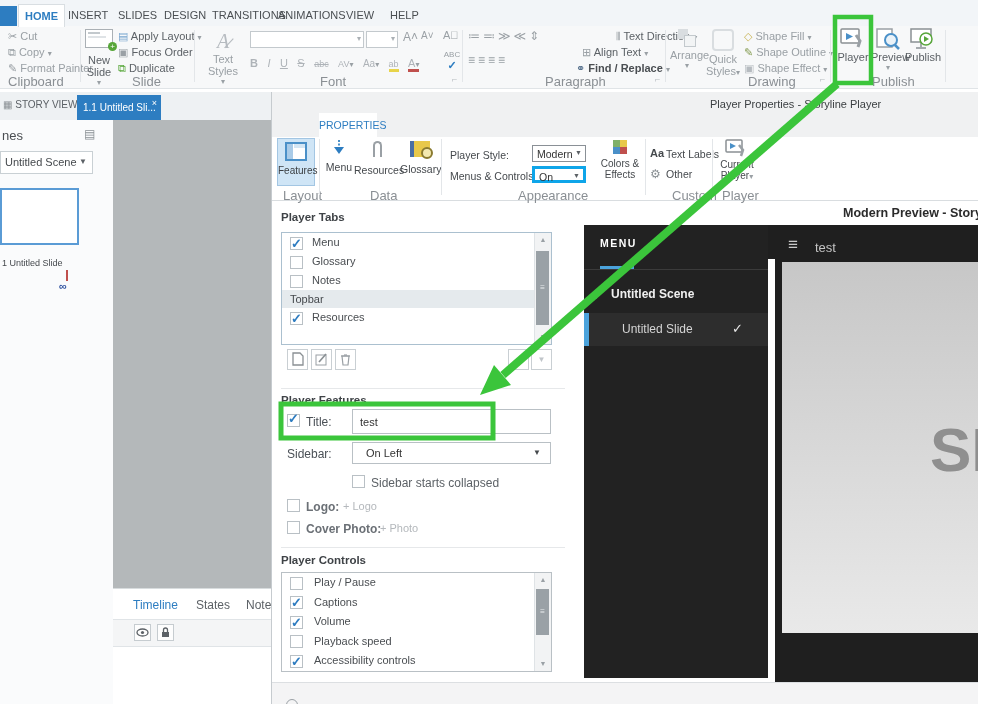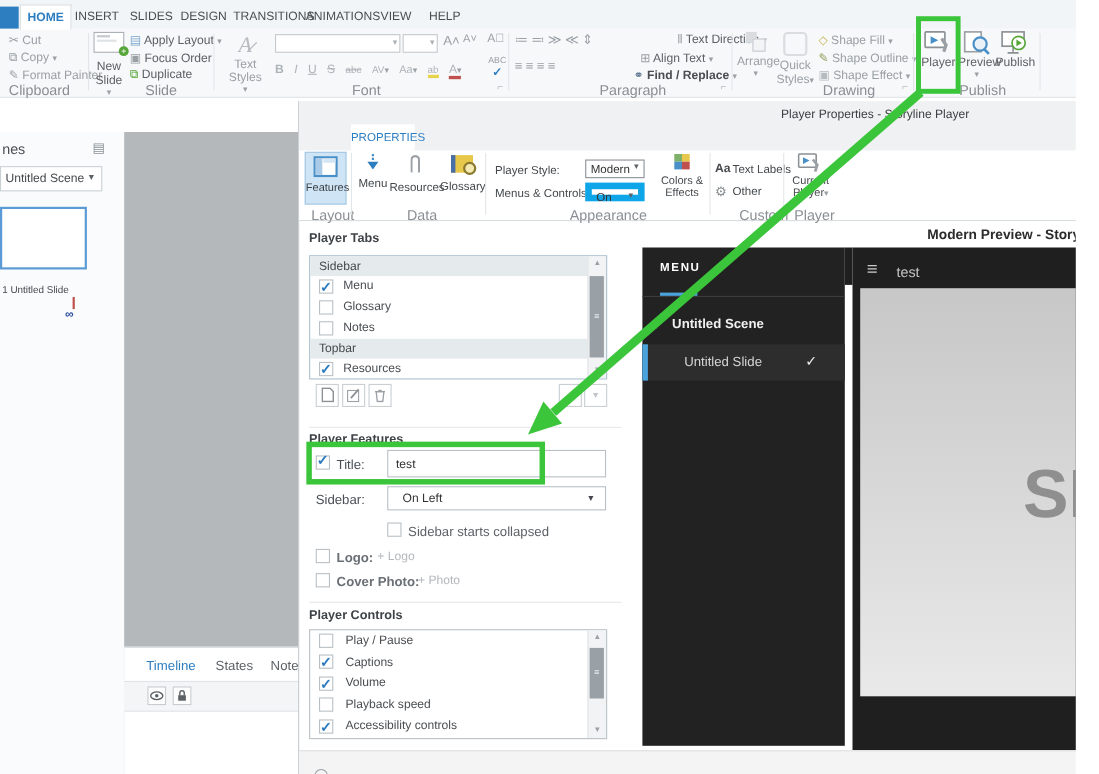--- a/index.html
+++ b/index.html
@@ -192,20 +192,27 @@
           <circle cx="17" cy="12" r="6" fill="#fff" stroke="#57a639" stroke-width="1.5"></circle>
           <polygon points="15,9 20,12 15,15" fill="#57a639"></polygon>
         </svg>
       </span>
       <div>Publish</div>
     </div>
     <span class="grouplabel" style="left:872px;top:74px;">Publish</span>
     <div class="gsep" style="left:945px;"></div>
   </div>
 
+  <div id="wstabs" class="abs">
+    <span class="wstab" style="left:3px;top:7px;color:#5c6166;"><span style="color:#8a9094;">▦</span> <span>STORY VIEW</span></span>
+    <span class="wstab" style="left:77px;top:3px;width:84px;height:25px;background:#2d7dc1;color:#fff;line-height:25px;padding-left:6px;box-sizing:border-box;">
+      <span>1.1 Untitled Sli...</span>
+      <span style="position:absolute;right:4px;top:-4px;font-size:9px;">×</span>
+    </span>
+  </div>
 
   <div id="scenes" class="abs">
     <span class="abs" style="left:2px;top:8px;font-size:13px;color:#4a4e52;">nes</span>
     <span class="abs" style="left:84px;top:7px;font-size:12px;color:#8a9094;">▤</span>
     <div class="abs" style="left:0;top:31px;width:93px;height:23px;background:#fff;border:1px solid #c9d0d4;box-sizing:border-box;">
       <span style="position:absolute;left:4px;top:4px;font-size:11px;color:#45494d;">Untitled Scene</span>
       <span style="position:absolute;right:5px;top:5px;font-size:8px;color:#5c6166;">▼</span>
     </div>
     <div class="abs" style="left:0;top:68px;width:79px;height:57px;background:#fff;border:2px solid #5a9bd5;box-sizing:border-box;"></div>
     <span class="abs" style="left:2px;top:138px;font-size:9px;color:#45494d;">1 Untitled Slide</span>
@@ -270,21 +277,21 @@
       </div>
       <span class="grouplabel" style="left:98px;top:51px;">Data</span>
       <div class="gsep" style="left:169px;top:2px;height:56px;"></div>
 
       <span class="abs" style="left:178px;top:12px;font-size:10.5px;color:#45494d;">Player Style:</span>
       <div class="abs" style="left:260px;top:8px;width:54px;height:17px;background:#fff;border:1px solid #8a9096;box-sizing:border-box;">
         <span style="position:absolute;left:4px;top:2px;font-size:10.5px;color:#333;">Modern</span>
         <span style="position:absolute;right:3px;top:3px;font-size:7px;color:#5c6166;">▼</span>
       </div>
       <span class="abs" style="left:178px;top:33px;font-size:10.5px;color:#45494d;">Menus &amp; Controls:</span>
-      <div class="abs" style="left:260px;top:29px;width:54px;height:17px;background:#fff;border:6px solid #0ea5e9;box-sizing:border-box;">
+      <div class="abs" style="left:260px;top:29px;width:54px;height:17px;background:#fff;border:3px solid #0ea5e9;box-sizing:border-box;">
         <span style="position:absolute;left:4px;top:2px;font-size:10.5px;color:#333;">On</span>
         <span style="position:absolute;right:3px;top:3px;font-size:7px;color:#5c6166;">▼</span>
       </div>
       <div class="abs" style="left:328px;top:3px;width:40px;text-align:center;">
         <span class="cegrid"><i style="background:#7fb069;"></i><i style="background:#e8c84a;"></i><i style="background:#4a90c8;"></i><i style="background:#c0504d;"></i></span>
         <div style="font-size:10px;color:#45494d;">Colors &amp;</div>
         <div style="font-size:10px;color:#45494d;">Effects</div>
       </div>
       <span class="grouplabel" style="left:246px;top:51px;">Appearance</span>
       <div class="gsep" style="left:373px;top:2px;height:56px;"></div>
@@ -306,21 +313,20 @@
         </span>
         <div style="font-size:10px;color:#45494d;">Current</div>
         <div style="font-size:10px;color:#45494d;"><span>Player</span><span class="dd">▾</span></div>
       </div>
       <span class="grouplabel" style="left:450px;top:51px;">Player</span>
     </div>
 
     <span class="sect-head" style="left:9px;top:119px;">Player Tabs</span>
     <div class="listbox" style="left:9px;top:140px;width:271px;height:113px;">
       <div style="margin-right:16px;">
-        <div class="lrow group"><span>Sidebar</span></div>
         <div class="lrow"><span class="cb on" style="margin:0 9px 0 8px;"></span><span>Menu</span></div>
         <div class="lrow"><span class="cb" style="margin:0 9px 0 8px;"></span><span>Glossary</span></div>
         <div class="lrow"><span class="cb" style="margin:0 9px 0 8px;"></span><span>Notes</span></div>
         <div class="lrow group"><span>Topbar</span></div>
         <div class="lrow"><span class="cb on" style="margin:0 9px 0 8px;"></span><span>Resources</span></div>
       </div>
       <div class="scroll">
         <span class="up">▲</span>
         <div class="thumb" style="top:18px;height:74px;line-height:74px;">≡</div>
         <span class="dn">▼</span>

